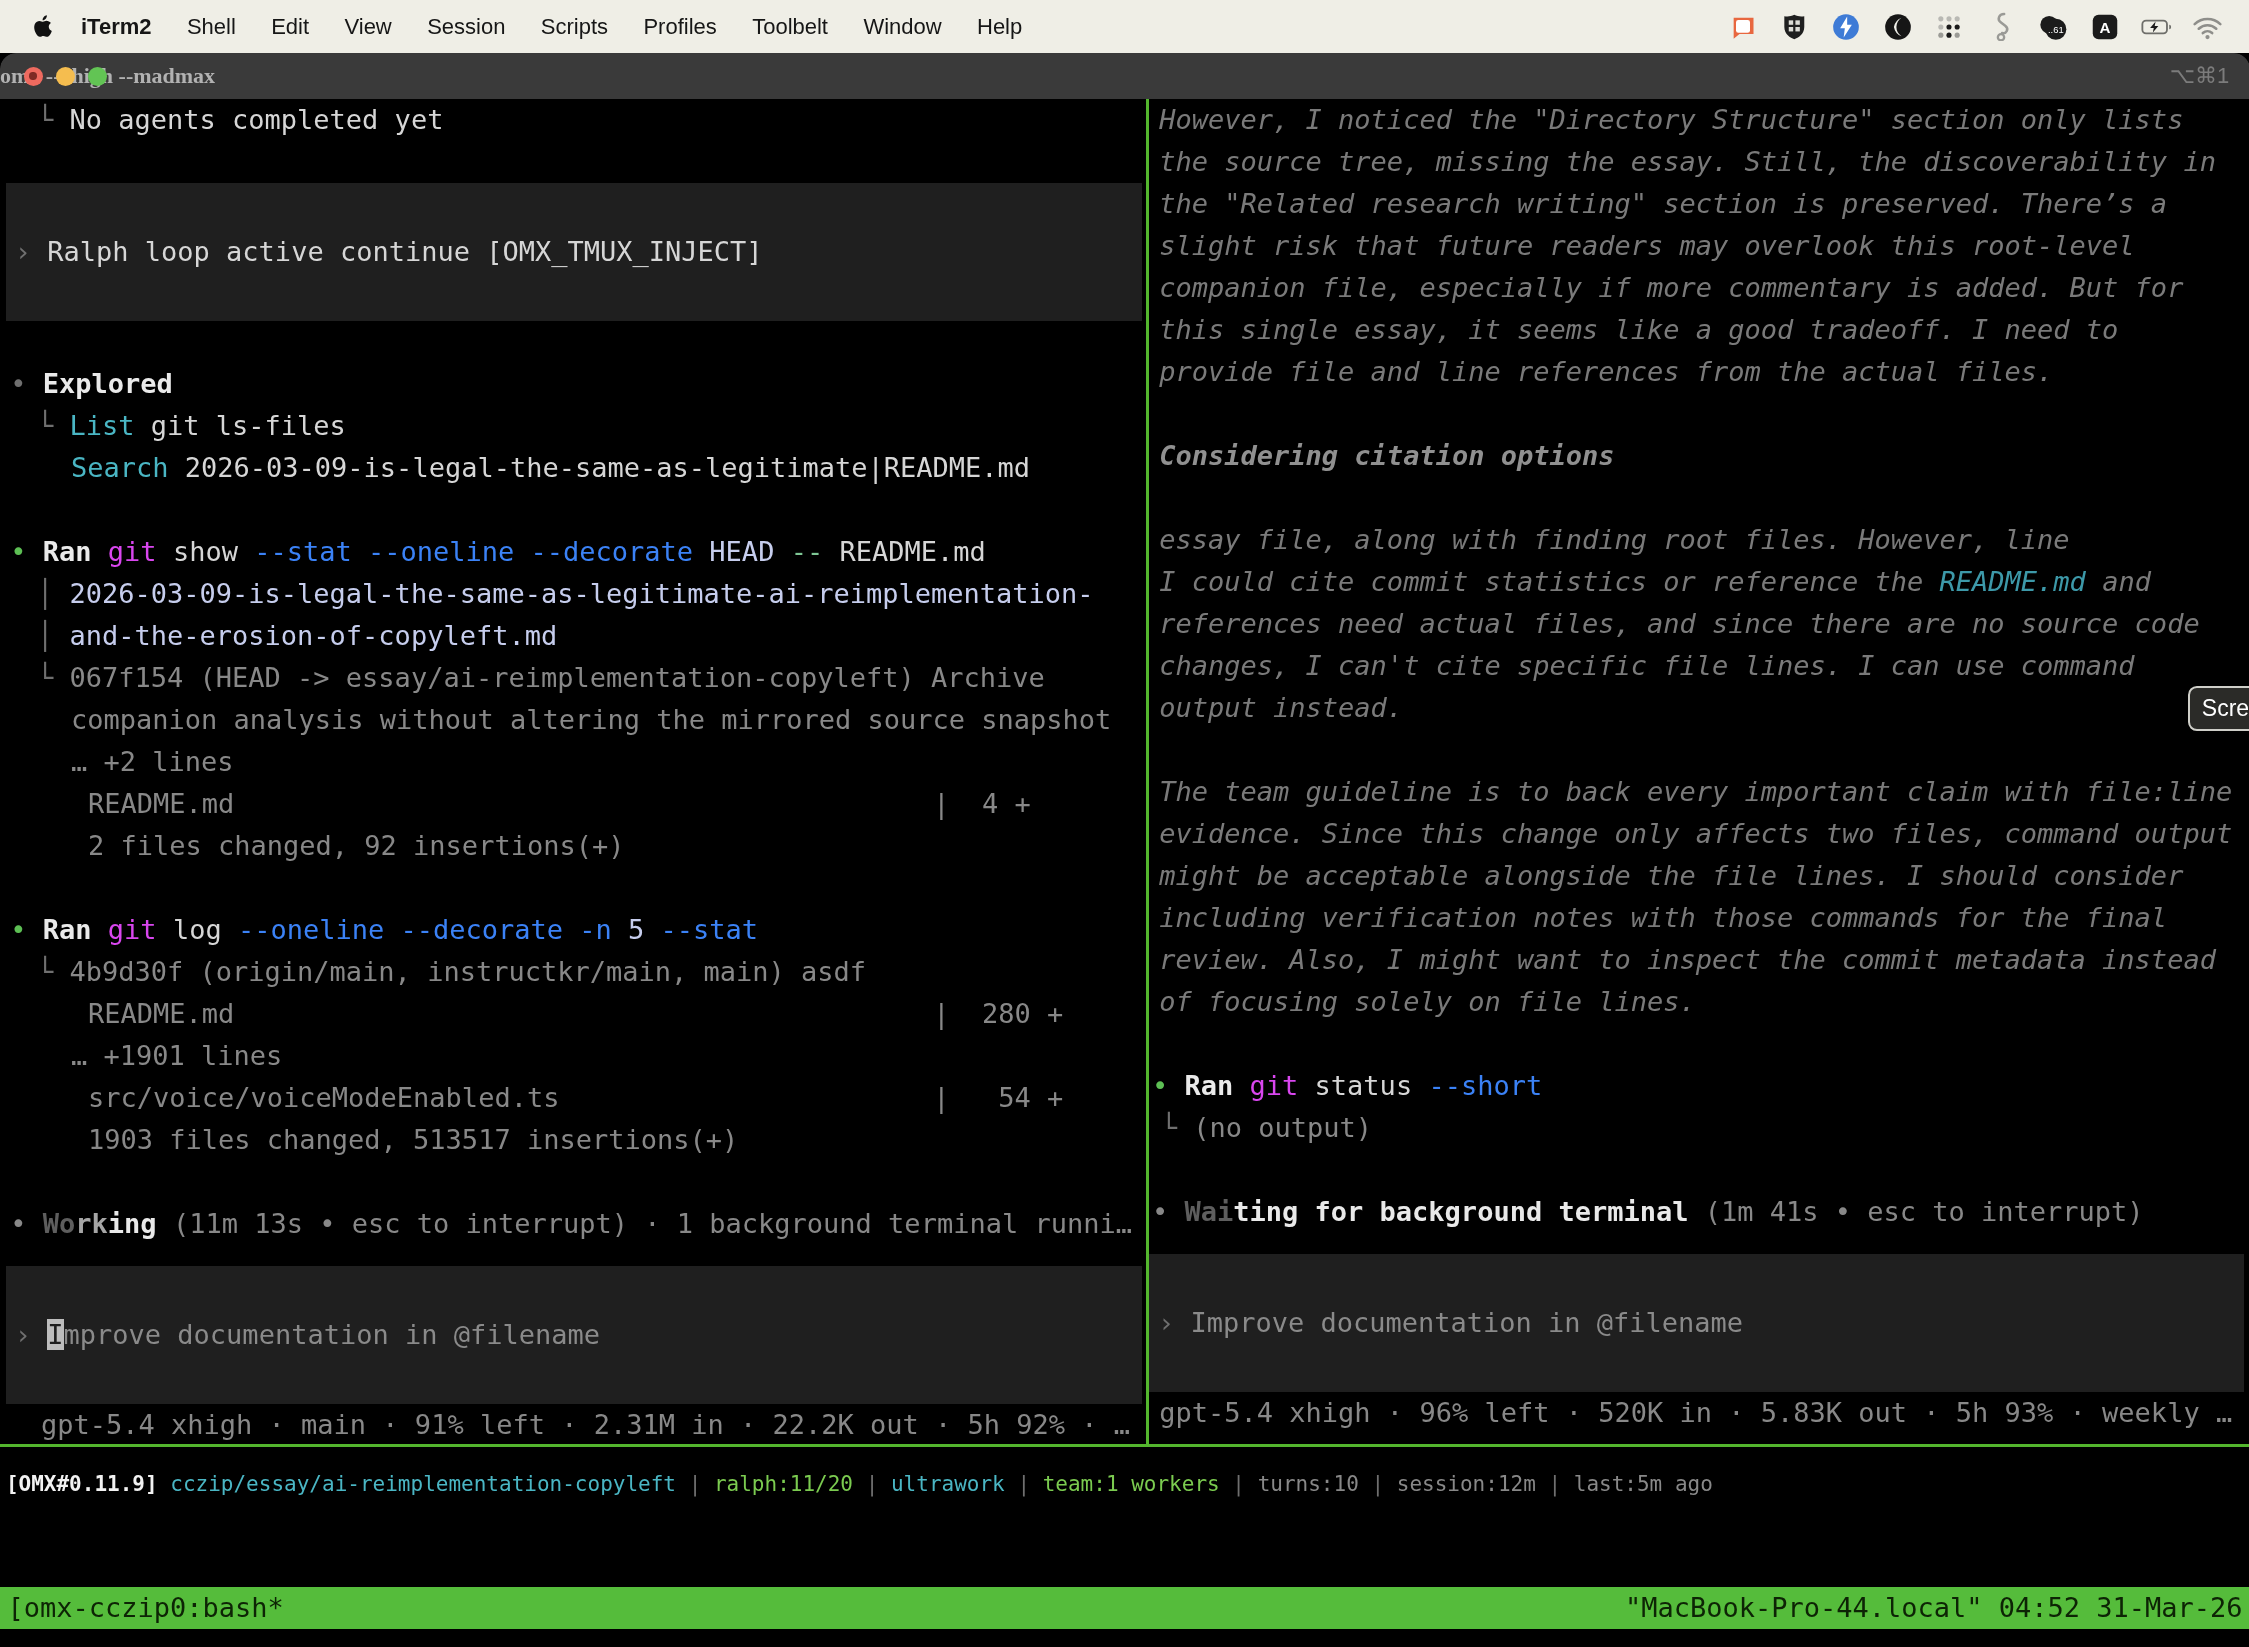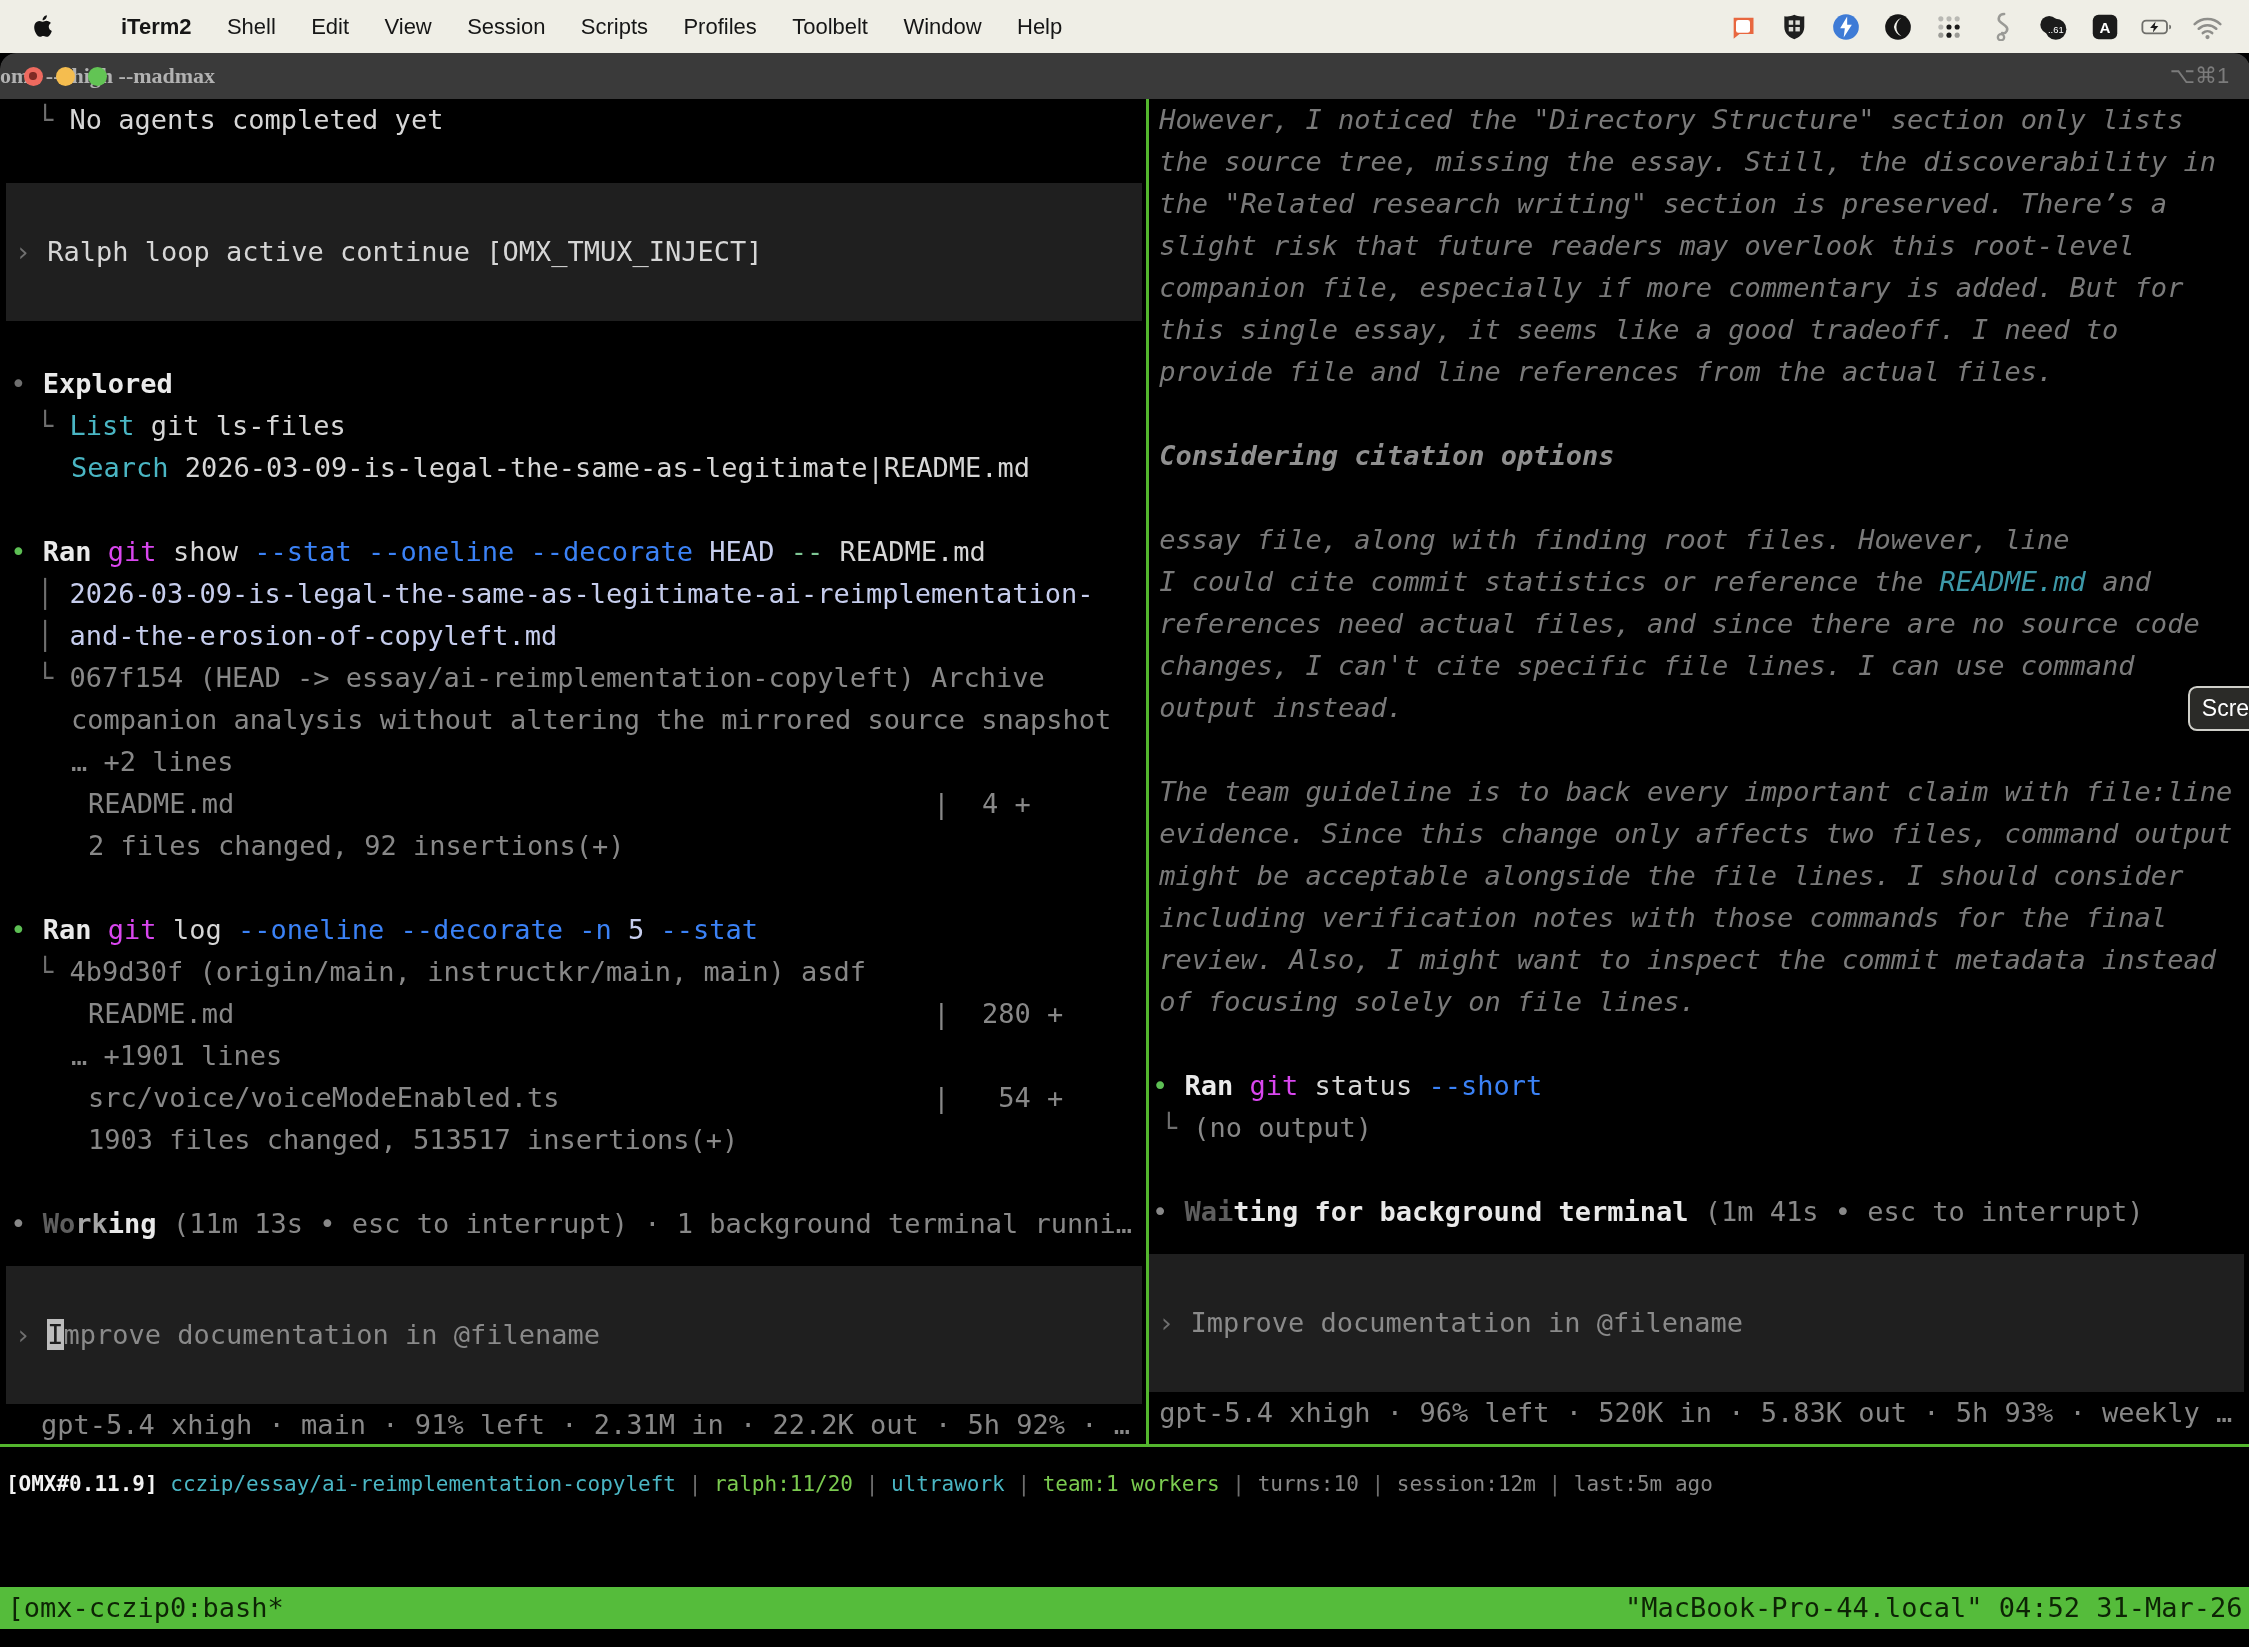--- a/index.html
+++ b/index.html
@@ -3,21 +3,21 @@
 <meta charset="utf-8">
 <style>
   html,body{margin:0;padding:0;}
   body{
     width:2250px;height:1648px;background:#000;overflow:hidden;
     font-family:"DejaVu Sans Mono",monospace;
   }
   
   .menubar{
     height:53px;background:#EFEEE6;display:flex;align-items:center;
-    font-family:"Liberation Sans",sans-serif;font-size:22px;color:#161616;gap:40px;
+    font-family:"Liberation Sans",sans-serif;font-size:22px;color:#161616;
   }
   .apple{margin:0 10.3px 0 31px;display:flex;align-items:center;}
   .menu-items{display:flex;align-items:center;}
   .menu-item{padding:0 17.7px;white-space:nowrap;}
   .menu-item.app{font-weight:bold;}
   .mb-right{margin-left:auto;display:flex;align-items:center;gap:20.7px;padding-right:26.6px;text-align:center;}
   .mb-icon{width:31px;height:31px;display:flex;align-items:center;justify-content:center;}
   
   .window{
     position:relative;height:1594px;background:#000;

